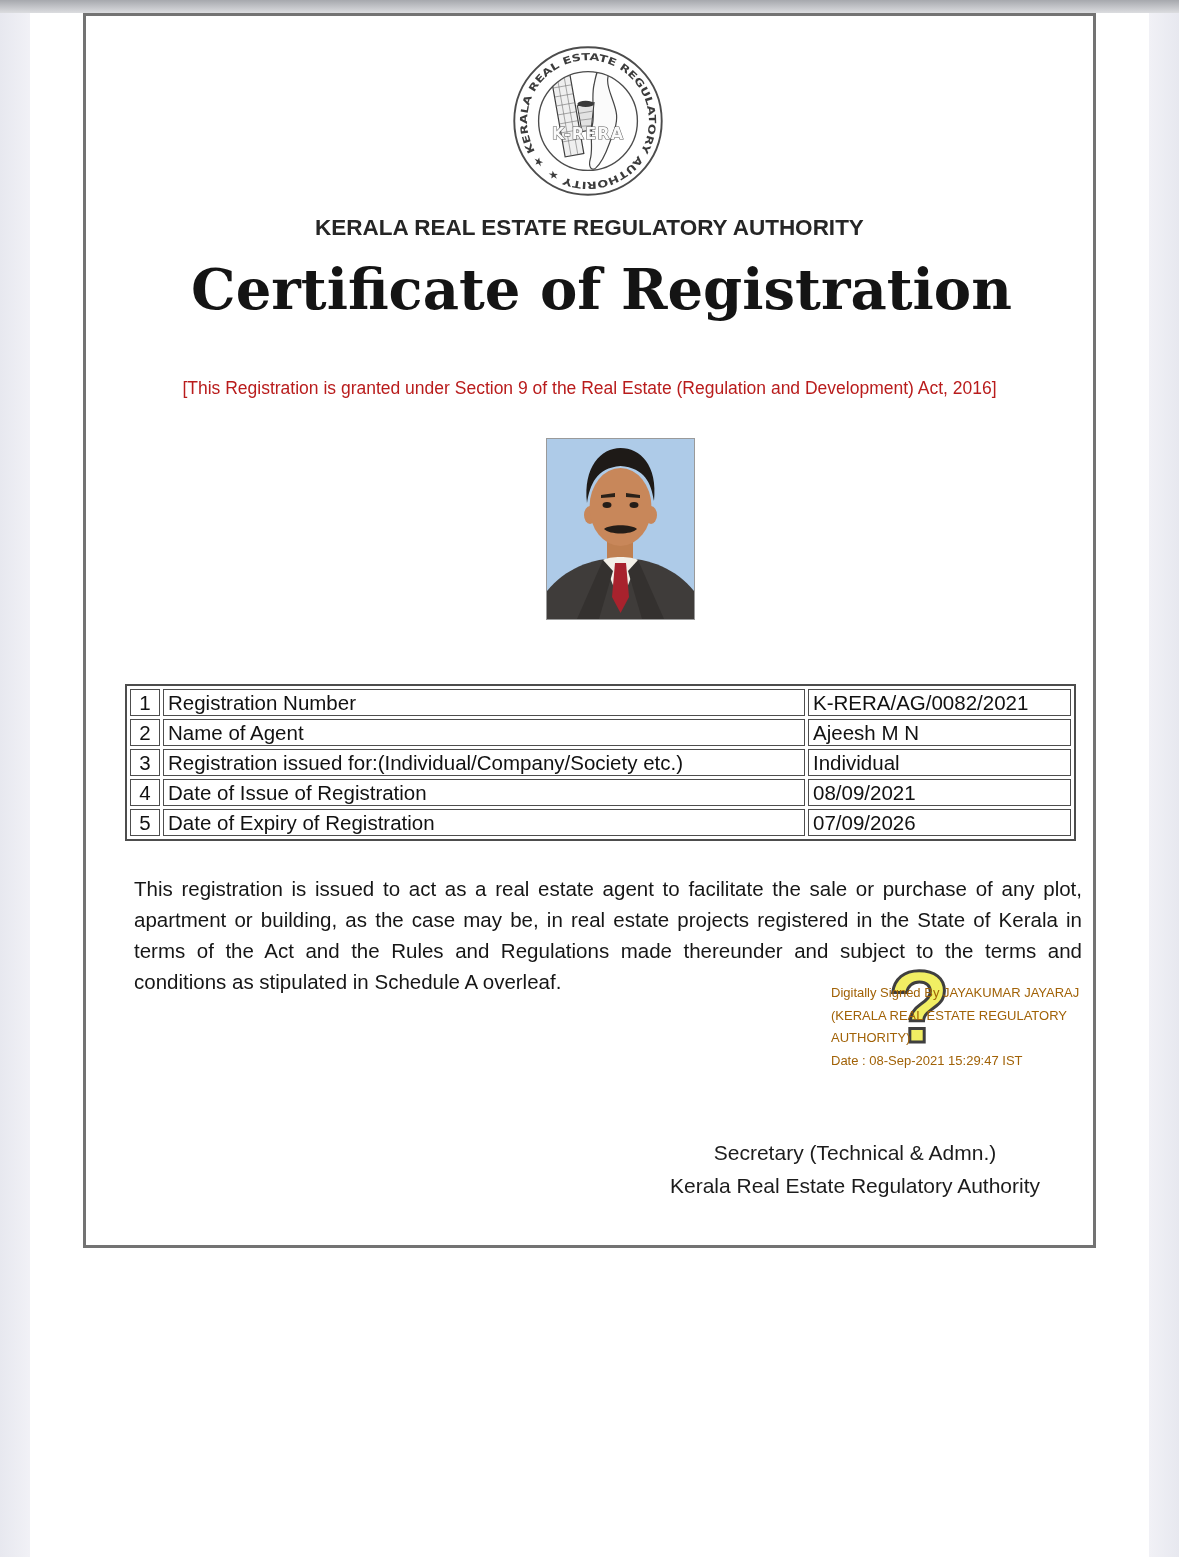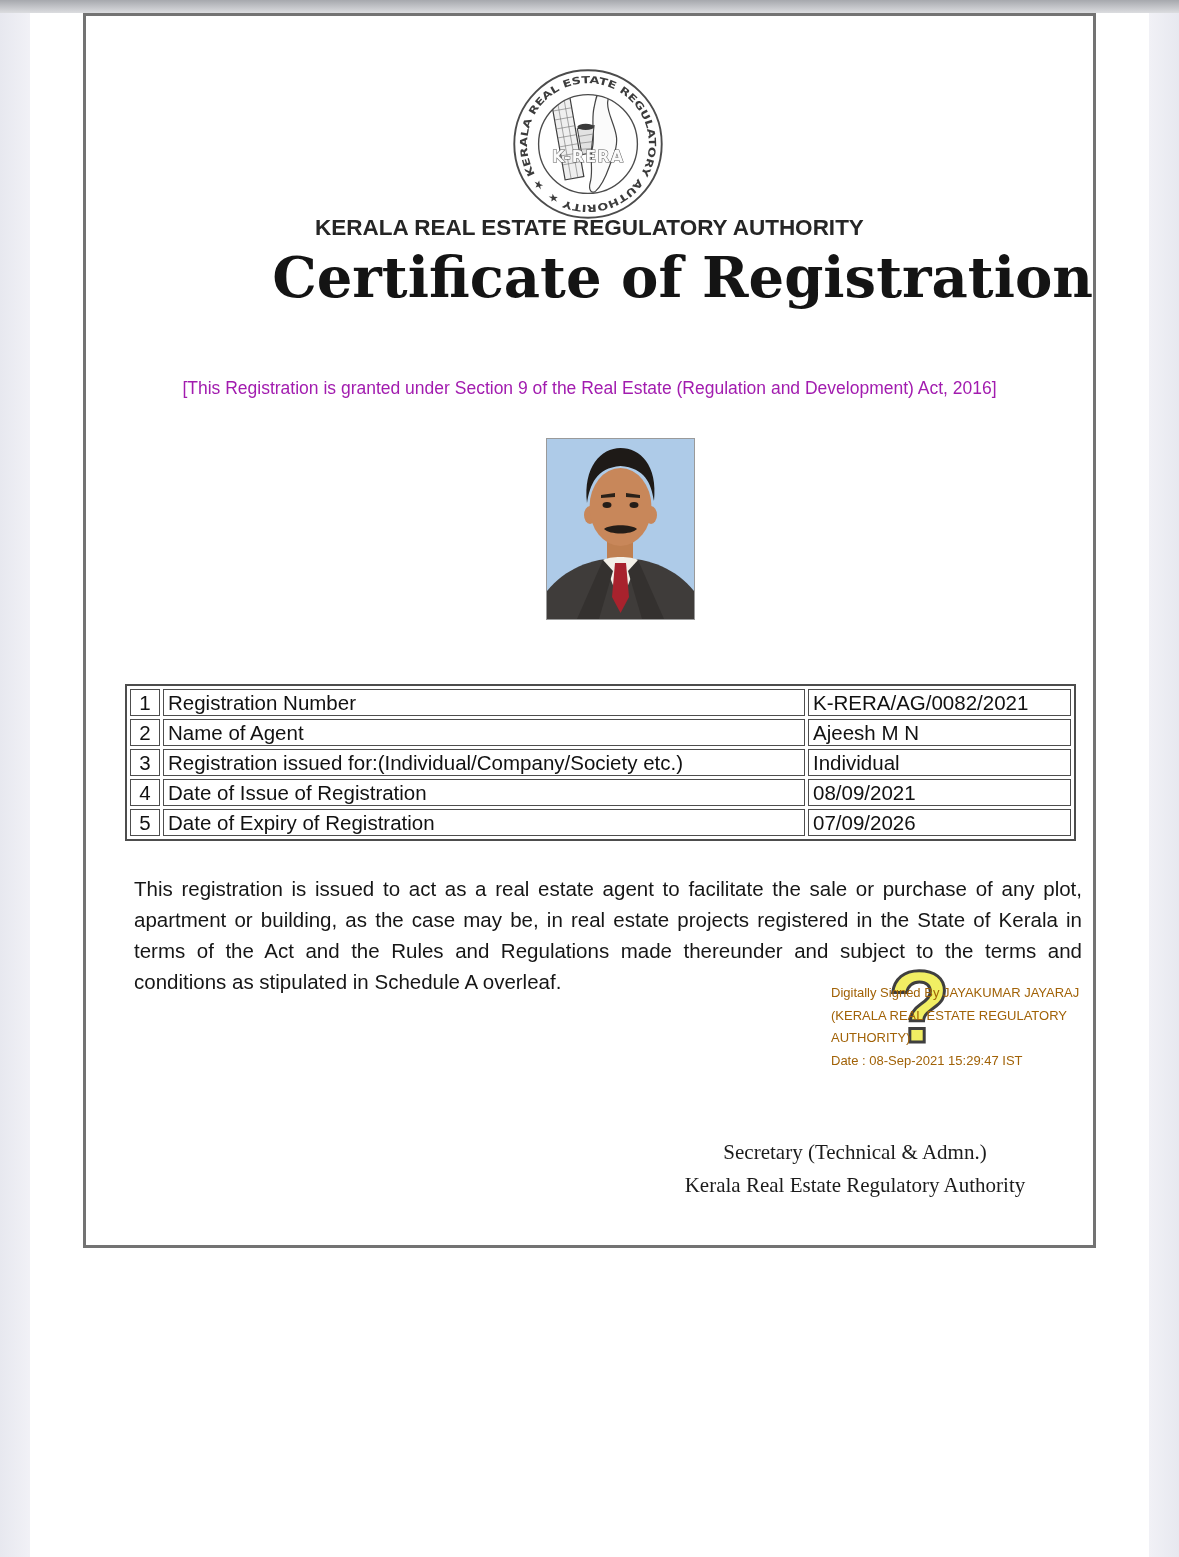--- a/index.html
+++ b/index.html
@@ -7,33 +7,33 @@
           font-family:"Liberation Sans",sans-serif;color:#1f1f1f;}
   .edge-strip{position:absolute;top:0;bottom:0;width:30px;background:#ededf3;z-index:1;}
   .edge-left{left:0;background:linear-gradient(to right,#e7e8ef,#f1f1f6);}
   .edge-right{right:0;background:linear-gradient(to left,#e7e8ef,#f1f1f6);}
   .top-shadow{position:absolute;top:0;left:0;right:0;height:13px;z-index:3;
               background:linear-gradient(to bottom,#a6a8ad,#dcdde0);}
 
   .certificate{position:absolute;left:83px;top:13px;width:1013px;height:1235px;
                box-sizing:border-box;border:3px solid #737373;background:#ffffff;z-index:2;}
 
-  .seal{position:absolute;left:426px;top:29px;width:152px;height:152px;margin-top:23px;}
+  .seal{position:absolute;left:426px;top:29px;width:152px;height:152px;}
 
   .org-name{position:absolute;left:0;top:199px;width:100%;text-align:center;
             font-size:22.5px;font-weight:bold;color:#262626;letter-spacing:0px;}
 
-  .title1{position:absolute;left:0;top:228px;width:100%;text-align:right;margin:0;
+  .title1{position:absolute;left:0;top:228px;width:100%;text-align:center;margin:12px;
           font-family:"DejaVu Serif","Liberation Serif",serif;font-weight:bold;
           font-size:56px;color:#141414;}
   .title2{position:absolute;left:0;top:296px;width:100%;text-align:center;margin:0;
           font-family:"DejaVu Serif","Liberation Serif",serif;font-weight:bold;
           font-size:37px;color:#141414;}
   .subtitle{position:absolute;left:0;top:362px;width:100%;text-align:center;
-            font-size:17.5px;color:#a21caf;}
+            font-size:17.5px;color:#b91c1c;}
 
   .photo{position:absolute;left:460px;top:422px;width:147px;height:180px;
          border:1px solid #9a9a9a;box-sizing:content-box;}
 
   table.reg{position:absolute;left:39px;top:668px;width:929px;
             border-collapse:separate;border-spacing:3px;border:2px solid #4d4d4d;
             background:#ffffff;table-layout:fixed;}
   table.reg td{border:1px solid #4d4d4d;padding:0 4px;font-size:20.5px;color:#111;
                height:25px;white-space:nowrap;overflow:hidden;}
   td.c-num{width:20px;text-align:center;padding:0 1px;}
@@ -43,21 +43,21 @@
   .body-par{position:absolute;left:36px;top:845px;width:948px;margin:12px;
             font-size:20.5px;line-height:31px;color:#161616;text-align:justify;}
 
   .digital-signature{position:absolute;left:700px;top:966px;width:310px;height:130px;}
   .qmark{position:absolute;left:102px;top:-26px;font-size:102px;font-weight:bold;
          color:#f1ee63;-webkit-text-stroke:3px #3f3f3f;line-height:1;z-index:0;
          font-family:"Liberation Sans",sans-serif;}
   .sig-lines{position:relative;z-index:1;font-size:13px;line-height:22.5px;color:#a16207;margin-left:45px;}
 
   .signatory{position:absolute;left:469px;top:1120px;width:600px;text-align:center;
-             font-size:21px;line-height:33px;color:#1c1c1c;font-family:Liberation Serif, serif;}
+             font-size:21px;line-height:33px;color:#1c1c1c;}
 </style>
 </head>
 <body>
 
 <div class="screen">
   <div class="edge-strip edge-left"></div>
   <div class="edge-strip edge-right"></div>
   <div class="top-shadow"></div>
 
   <div class="certificate">

